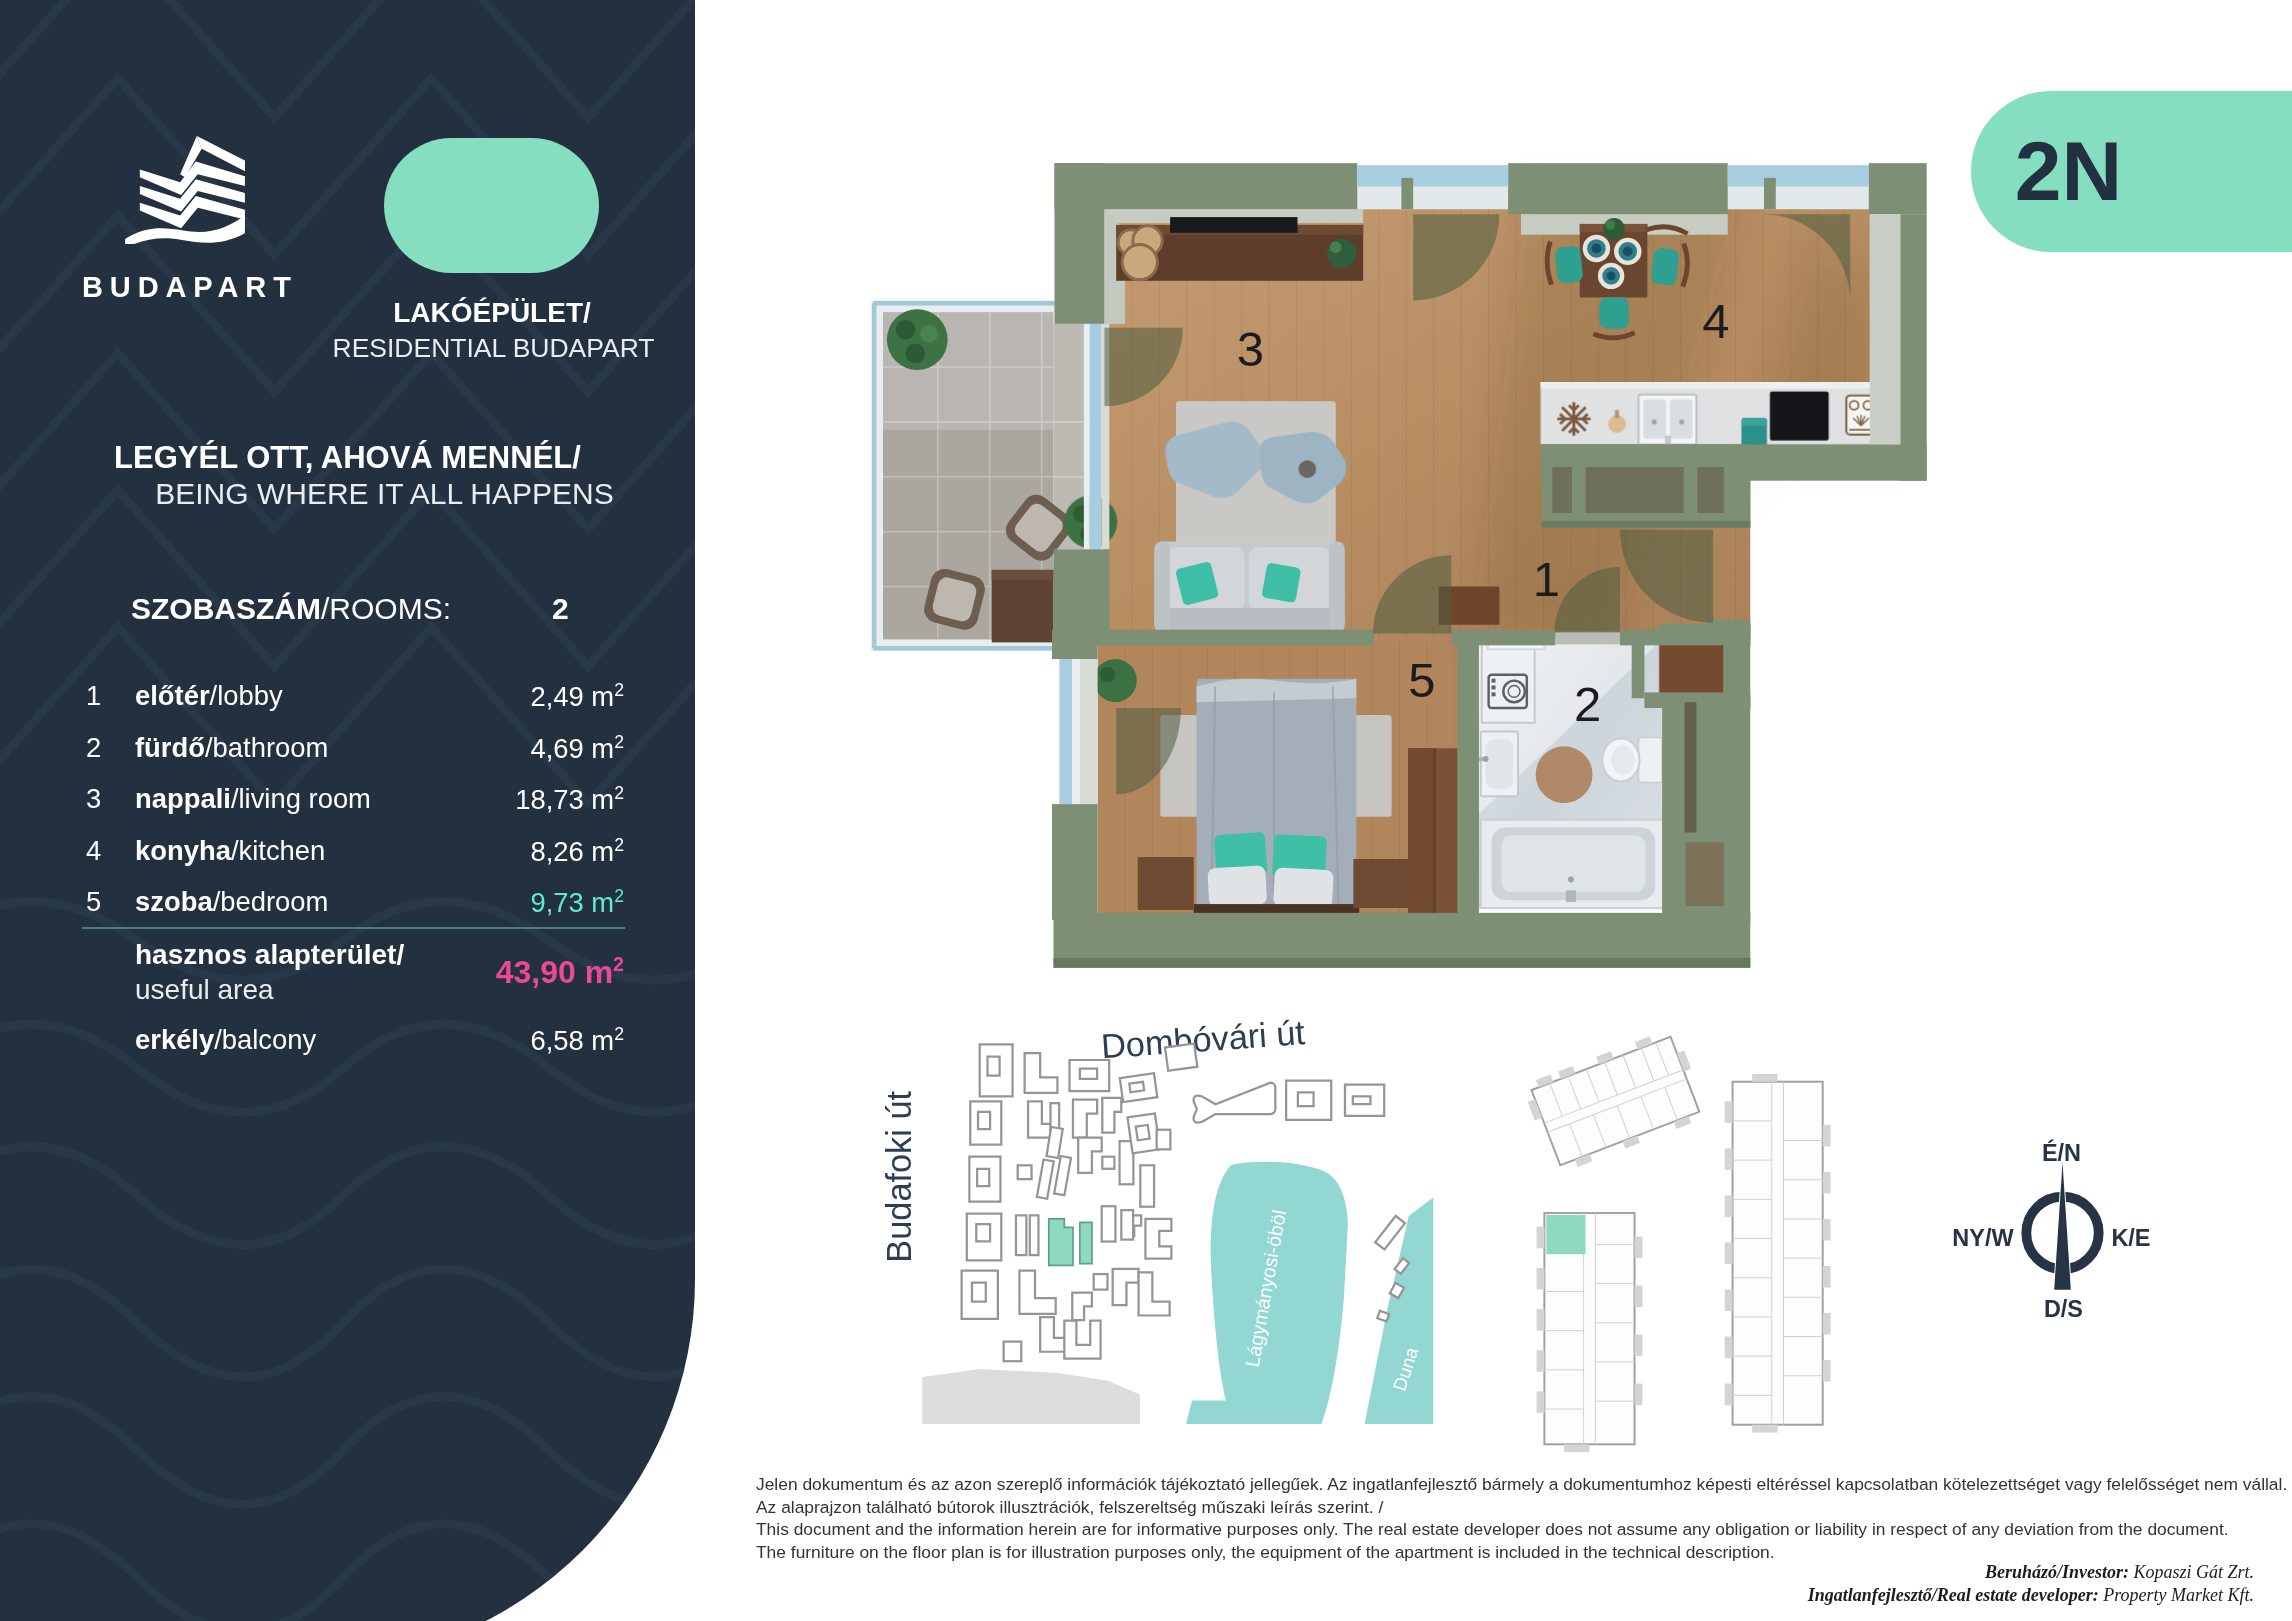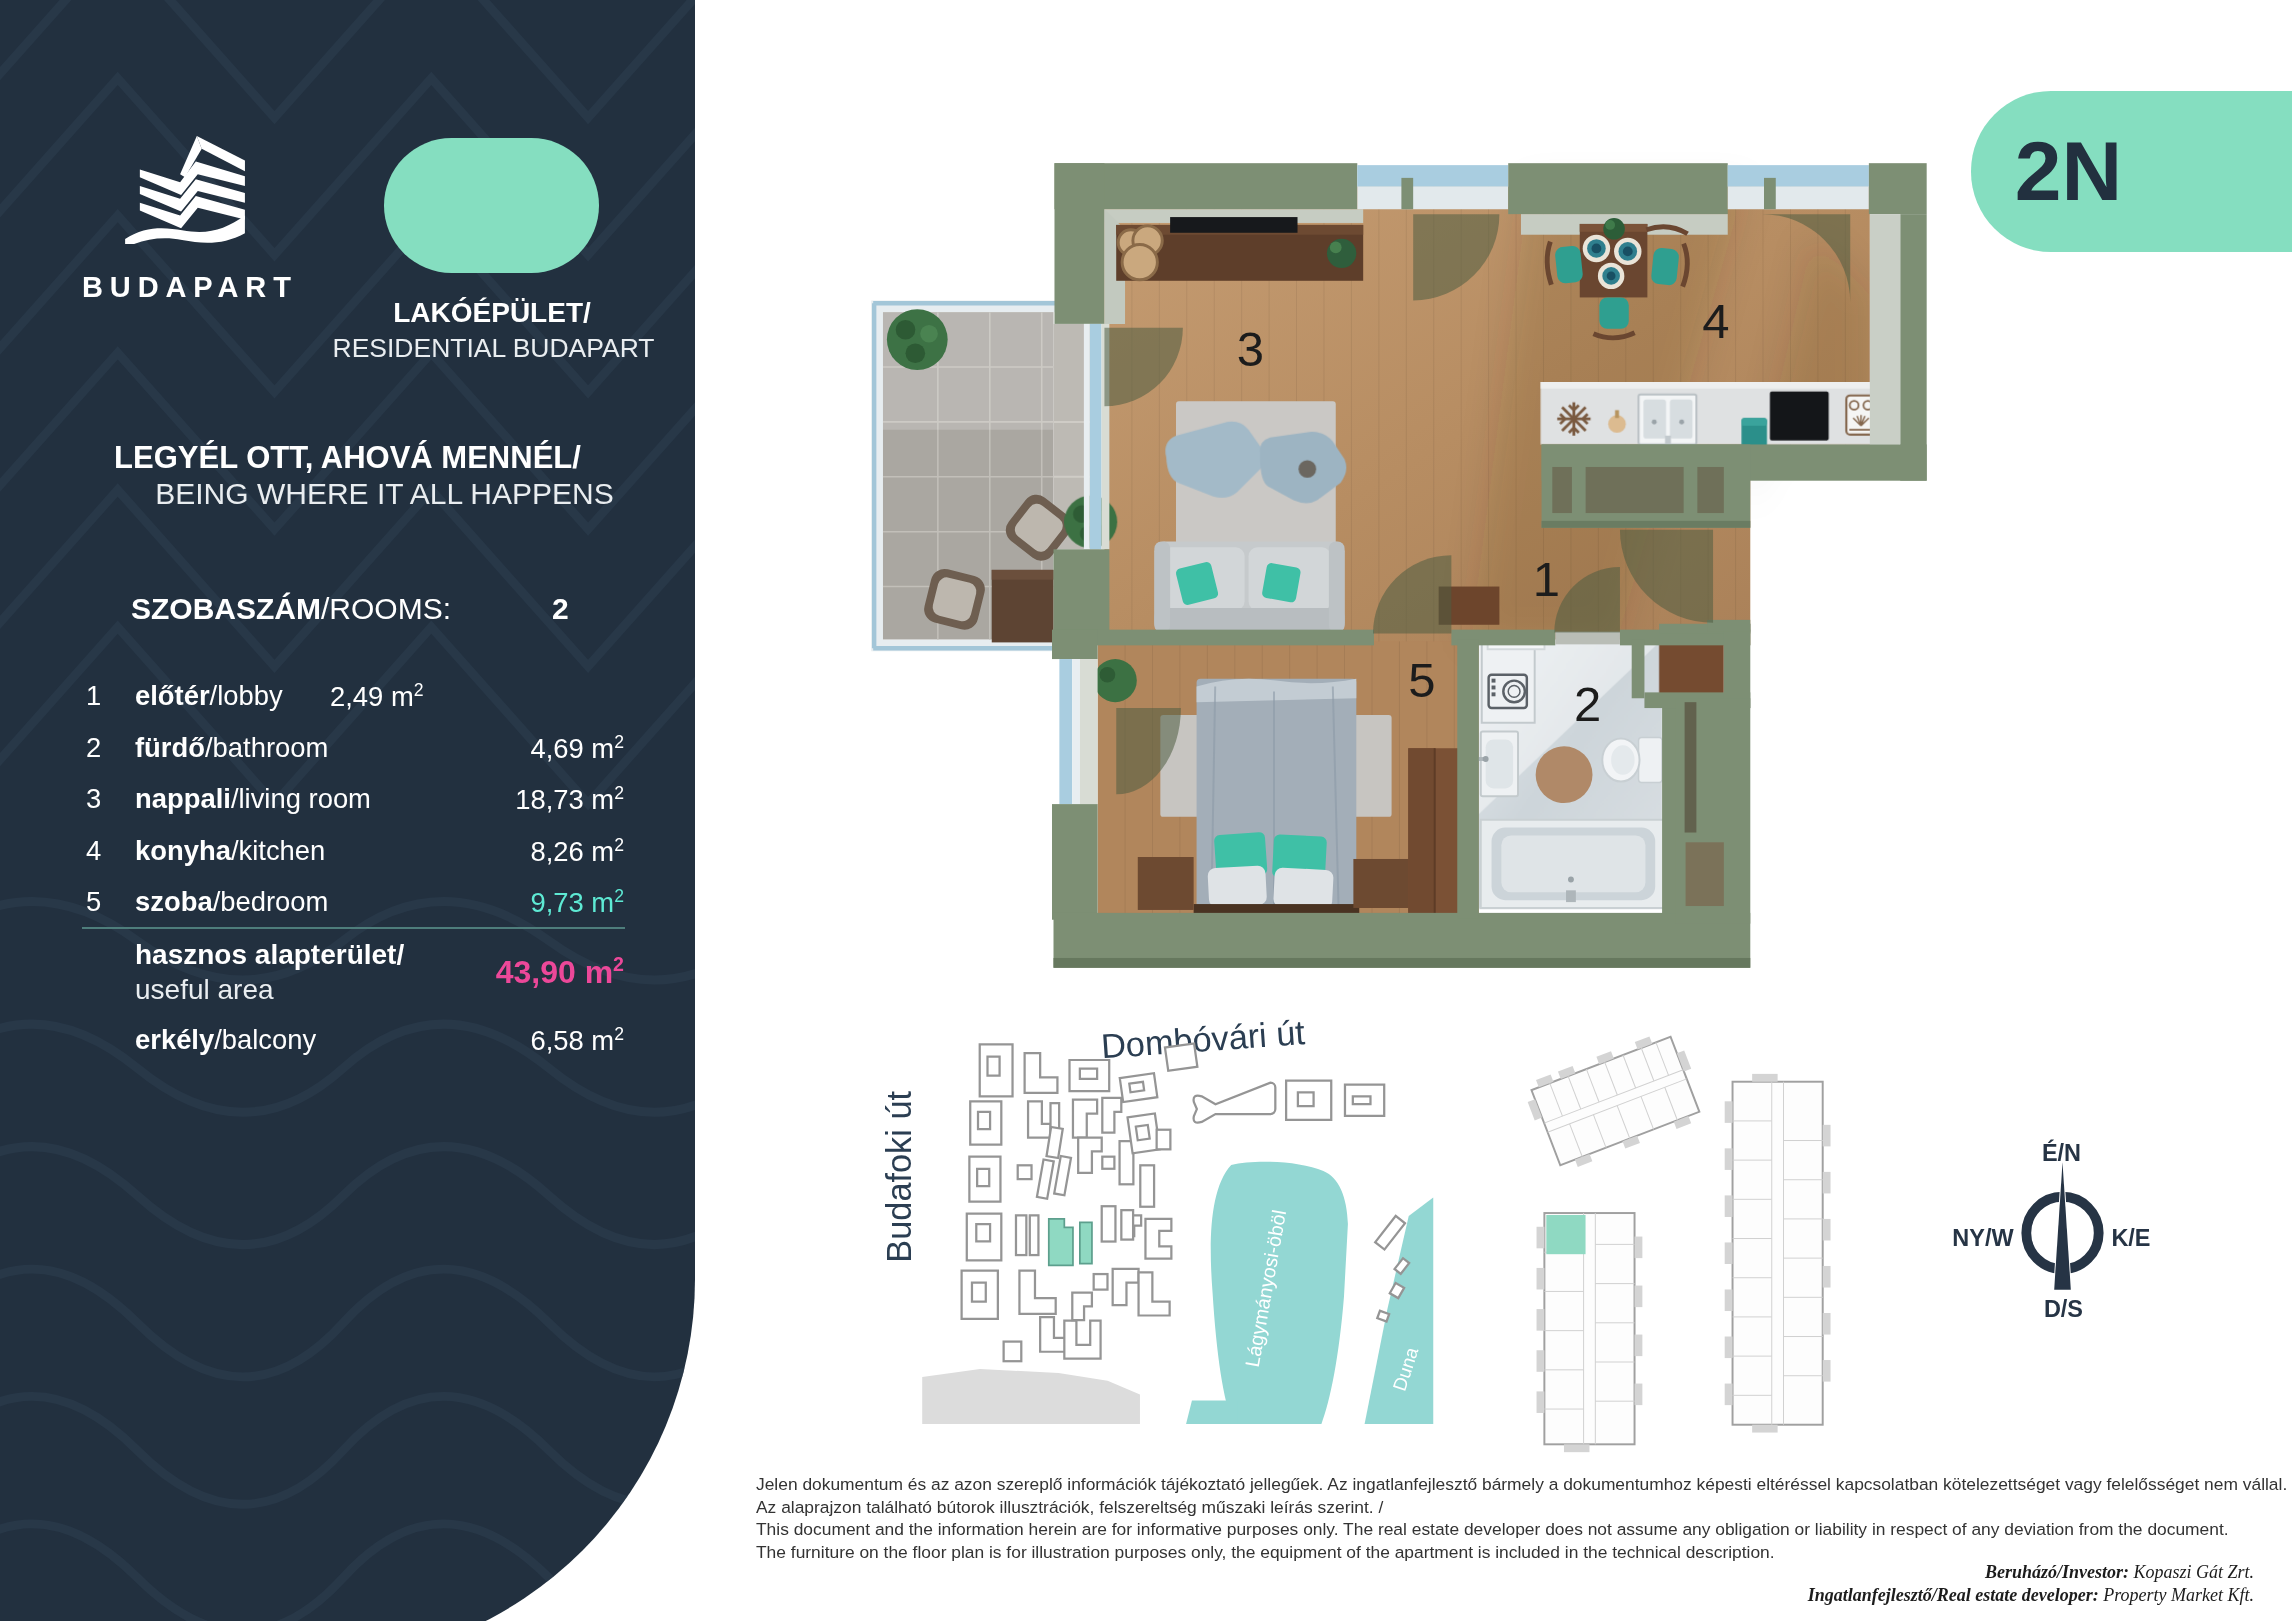--- a/index.html
+++ b/index.html
@@ -53,21 +53,21 @@
     <div class="abs" style="left:0px;top:440px;width:695px;text-align:center;color:#ffffff;font-size:31px;font-weight:bold;">LEGYÉL OTT, AHOVÁ MENNÉL/</div>
 
     <div class="abs" style="left:0px;top:477px;width:769px;text-align:center;color:#e9edf0;font-size:30px;">BEING WHERE IT ALL HAPPENS</div>
 
     <div class="abs" style="left:131px;top:592px;color:#ffffff;font-size:30px;"><b>SZOBASZÁM</b>/ROOMS:</div>
 
     <div class="abs" style="left:552px;top:592px;color:#ffffff;font-size:30px;font-weight:bold;">2</div>
 
     <div class="abs" style="left:86px;top:680px;color:#fff;font-size:27.4px;">1</div>
     <div class="abs" style="left:135px;top:680px;color:#fff;font-size:27.4px;"><b>előtér</b>/lobby</div>
-    <div class="abs" style="left:330px;top:680px;width:294px;color:#fff;font-size:27.4px;">2,49 m<sup style="font-size:17.6px;">2</sup></div>
+    <div class="abs" style="left:330px;top:680px;width:294px;text-align:right;color:#fff;font-size:27.4px;">2,49 m<sup style="font-size:17.6px;">2</sup></div>
 
     <div class="abs" style="left:86px;top:732px;color:#fff;font-size:27.4px;">2</div>
     <div class="abs" style="left:135px;top:732px;color:#fff;font-size:27.4px;"><b>fürdő</b>/bathroom</div>
     <div class="abs" style="left:330px;top:732px;width:294px;text-align:right;color:#fff;font-size:27.4px;">4,69 m<sup style="font-size:17.6px;">2</sup></div>
 
     <div class="abs" style="left:86px;top:783px;color:#fff;font-size:27.4px;">3</div>
     <div class="abs" style="left:135px;top:783px;color:#fff;font-size:27.4px;"><b>nappali</b>/living room</div>
     <div class="abs" style="left:330px;top:783px;width:294px;text-align:right;color:#fff;font-size:27.4px;">18,73 m<sup style="font-size:17.6px;">2</sup></div>
 
     <div class="abs" style="left:86px;top:835px;color:#fff;font-size:27.4px;">4</div>

